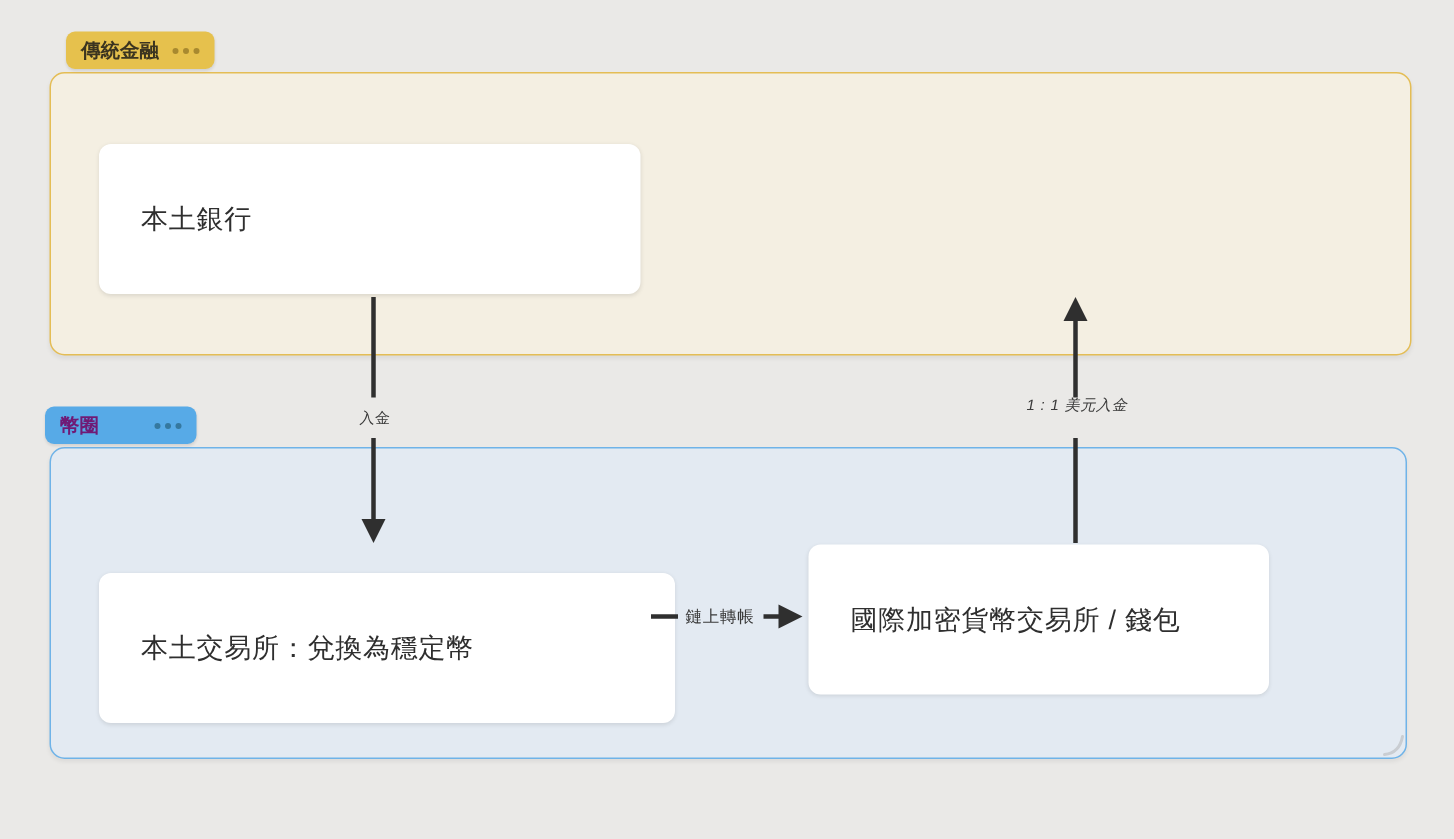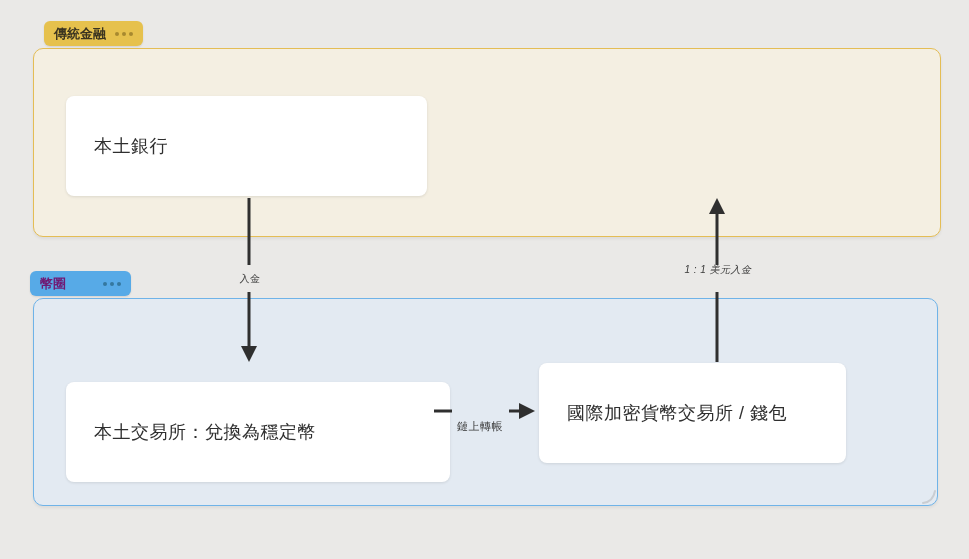--- a/index.html
+++ b/index.html
@@ -141,20 +141,20 @@
       <polygon points="535,411 519,403 519,419"></polygon>
     </g>
     <g>
       <line x1="717" y1="362" x2="717" y2="292"></line>
       <line x1="717" y1="265" x2="717" y2="213"></line>
       <polygon points="717,198 709,214 725,214"></polygon>
     </g>
   </svg>
 
   <div class="edge-label" style="left:250px;top:279px;">入金</div>
-  <div class="edge-label edge-label-sm" style="left:480px;top:426px;text-align:center;">鏈上轉帳</div>
+  <div class="edge-label edge-label-sm" style="left:480px;top:411px;text-align:center;">鏈上轉帳</div>
   <div class="edge-label" style="left:718px;top:270px;font-style:italic;">1 : 1 美元入金</div>
 
   <svg class="resize-handle" viewBox="0 0 16 16">
     <path d="M 2 14 Q 12 13 14 2" fill="none" stroke="#C9CDD2" stroke-width="2" stroke-linecap="round"></path>
   </svg>
 
 </div>
 
 </body></html>

